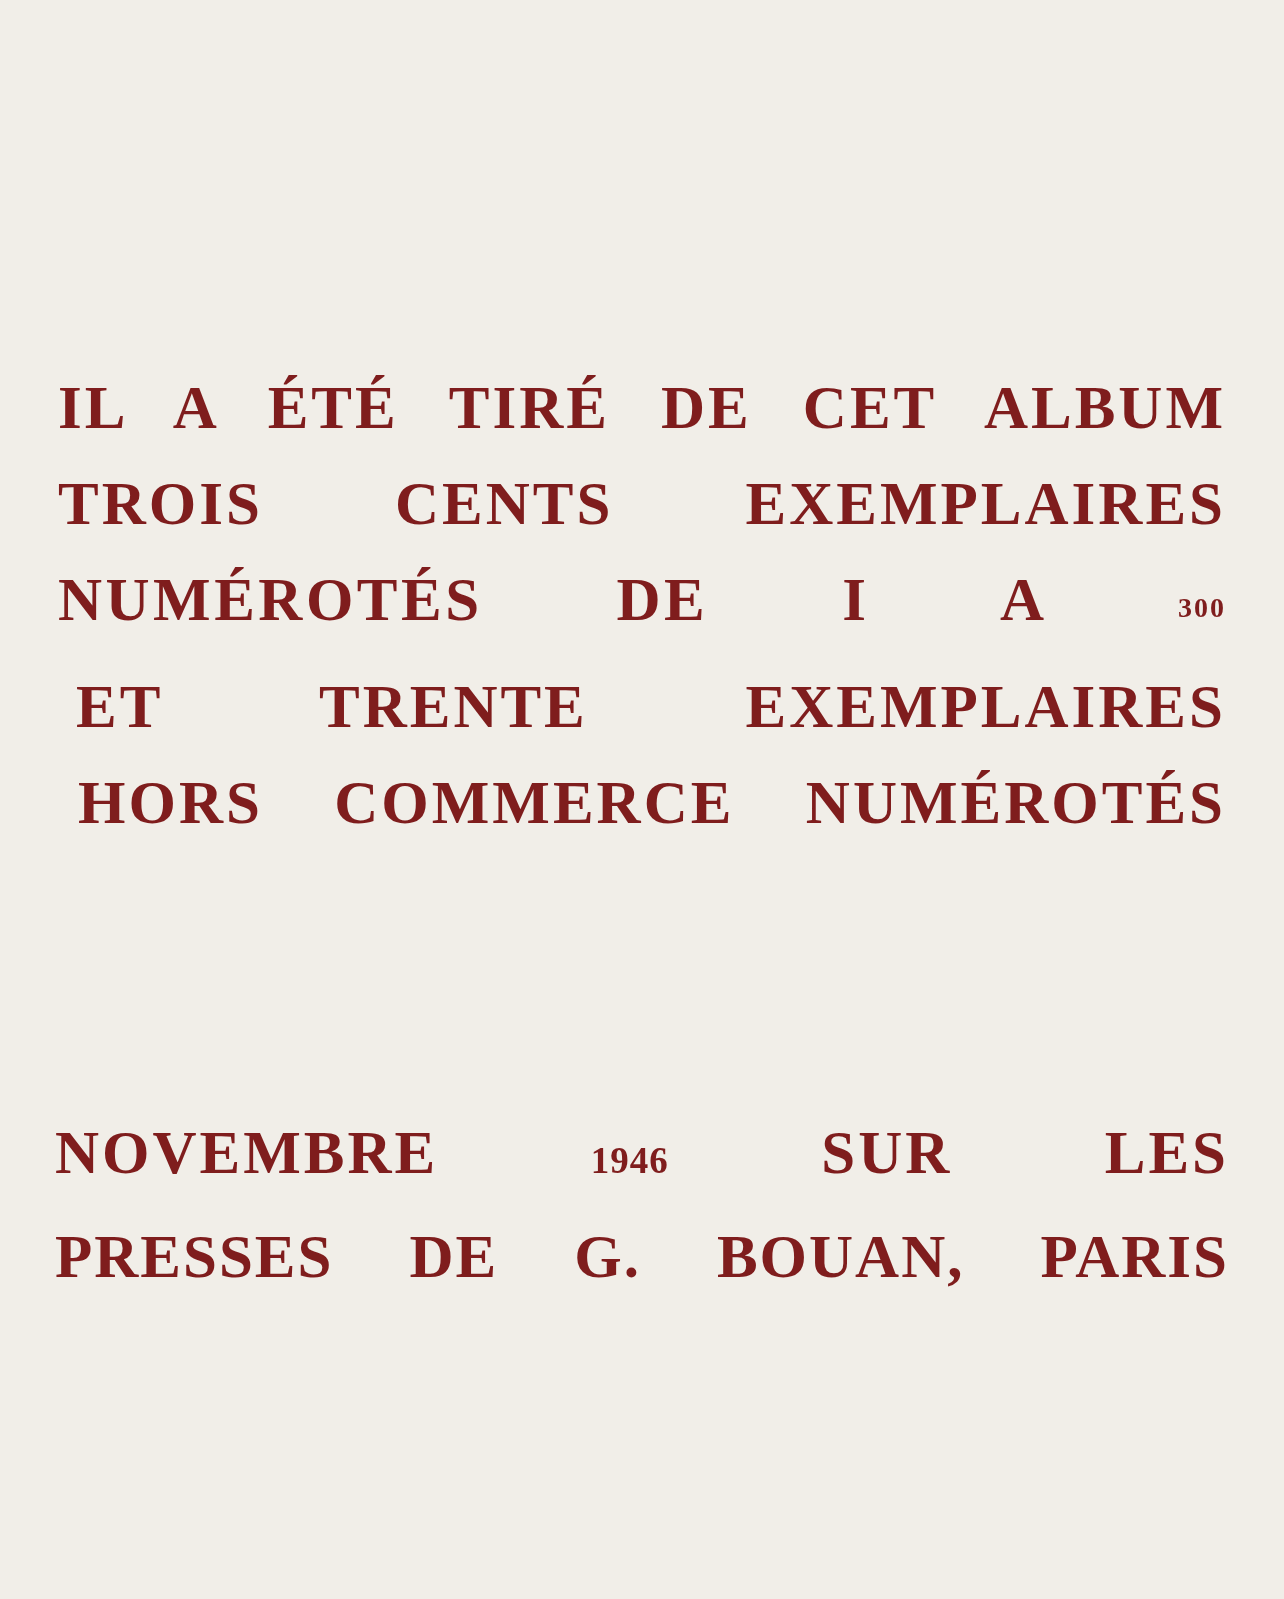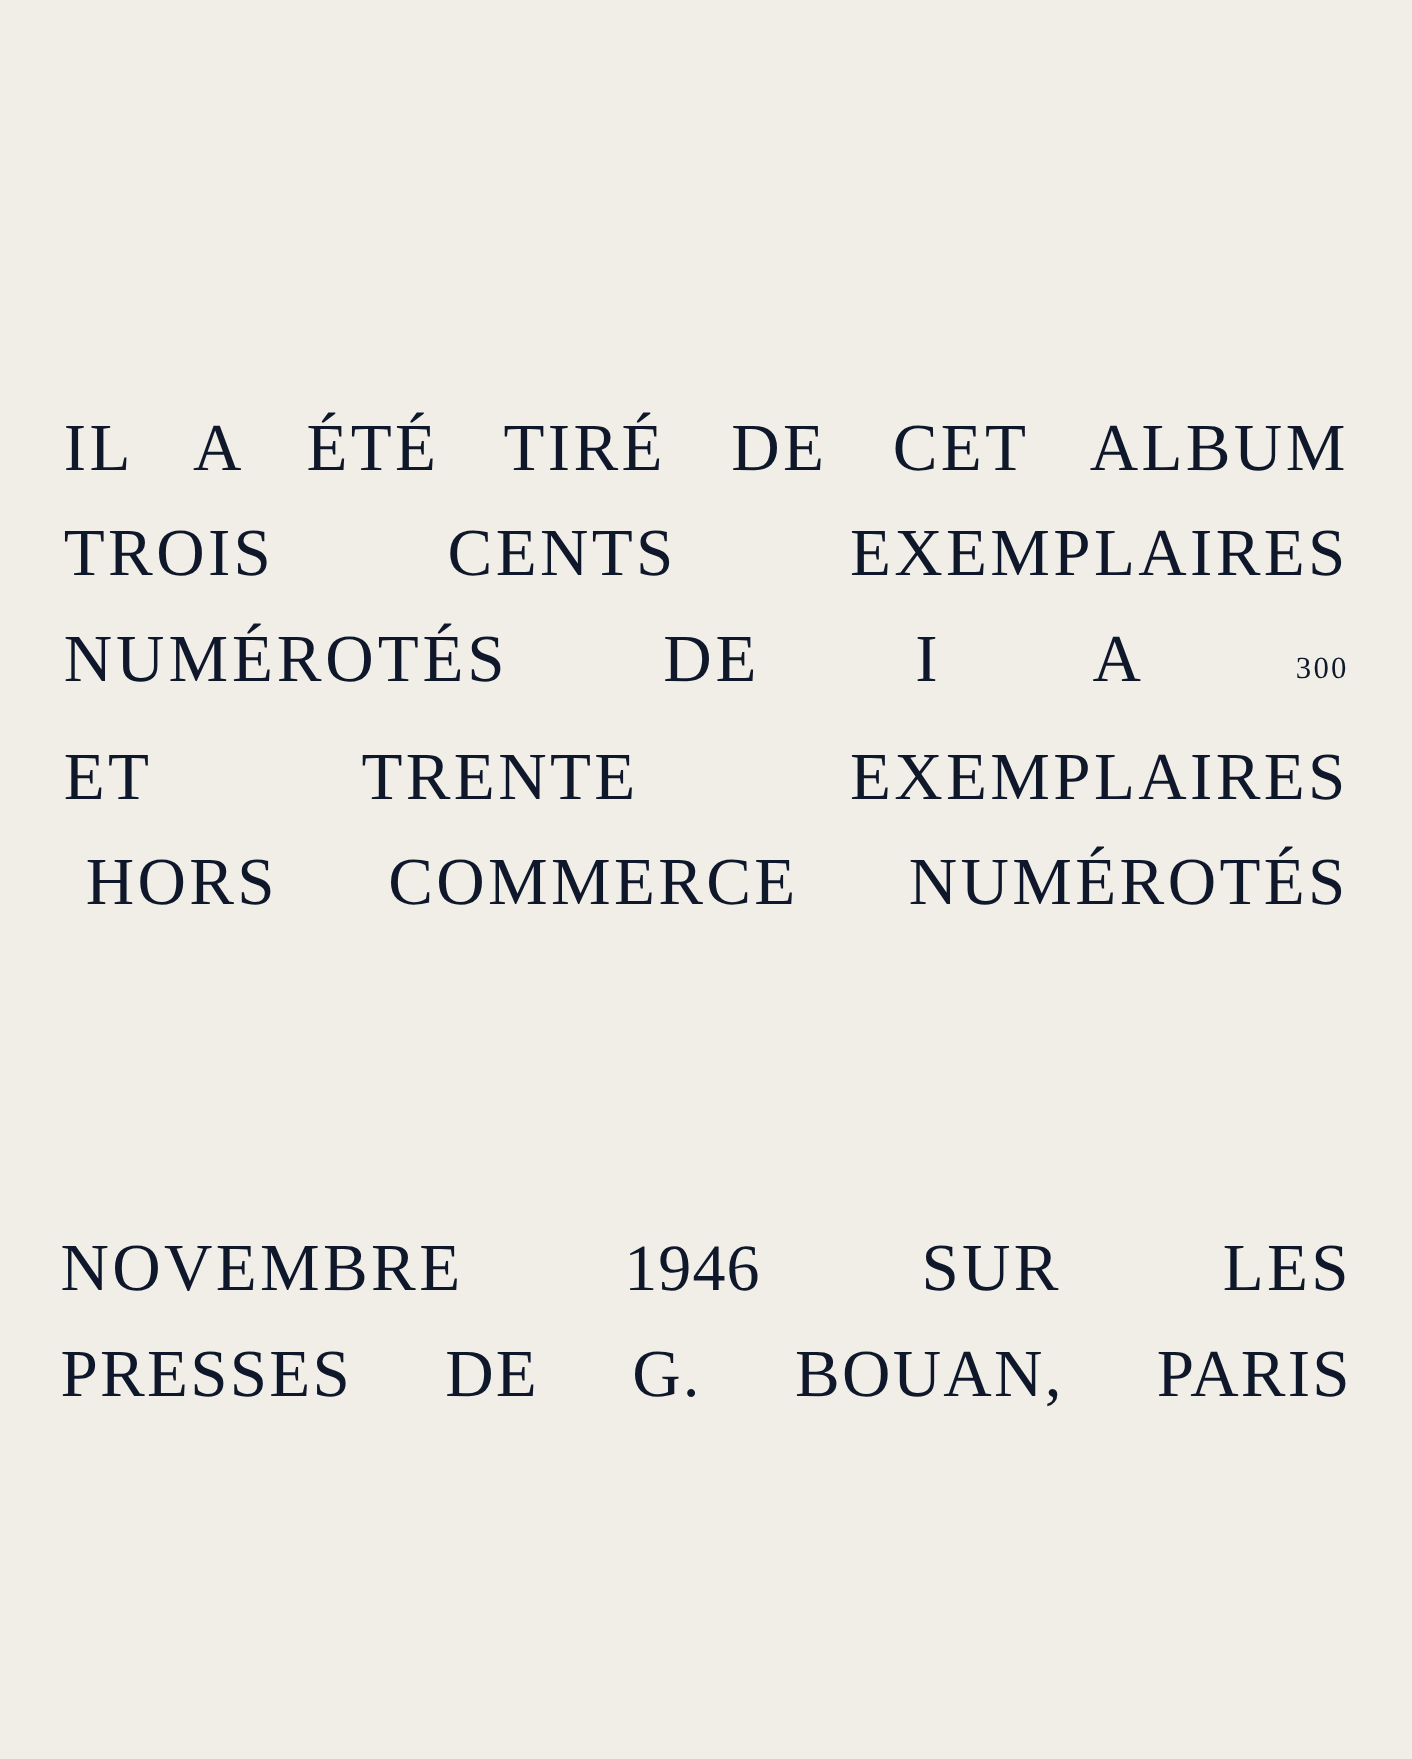--- a/index.html
+++ b/index.html
@@ -37,49 +37,49 @@
     padding: 0 55px;
     box-sizing: border-box;
   }
   .line {
     display: block;
     text-transform: uppercase;
     font-size: 61px;
     line-height: 96px;
     letter-spacing: 2px;
     white-space: nowrap;
-    font-weight: 400;
-    color: #0f172a;
+    font-weight: 700;
+    color: #7f1d1d;
   }
   
   .justify {
     text-align: justify;
     text-align-last: justify;
     white-space: normal;
   }
   .center {
     text-align: center;
   }
   .l1 { letter-spacing: 3px; }
   .l2 { word-spacing: 34px; letter-spacing: 3px; }
   .l3 { word-spacing: 28px; letter-spacing: 3.5px; }
-  .l4 { word-spacing: 36px; letter-spacing: 3px; }
+  .l4 { word-spacing: 36px; letter-spacing: 3px; margin-left: 18px; }
   .l5 { word-spacing: 12px; letter-spacing: 3px; margin-left: 20px; }
   .l6 { letter-spacing: 6px; }
   .num {
     font-size: 28px;
     letter-spacing: 2px;
     position: relative;
     top: -3px;
   }
   .i1 { word-spacing: 22px; letter-spacing: 5px; }
   .i2 { word-spacing: 18px; letter-spacing: 3px; }
   .i3 { word-spacing: 14px; letter-spacing: 2px; }
   .year {
-    font-size: 60px;
+    font-size: 37px;
     letter-spacing: 1px;
   }
 </style>
 </head>
 <body>
 
 <div class="page">
 
   <div class="colophon">
     <span class="line justify l1">IL A ÉTÉ TIRÉ DE CET ALBUM</span>

